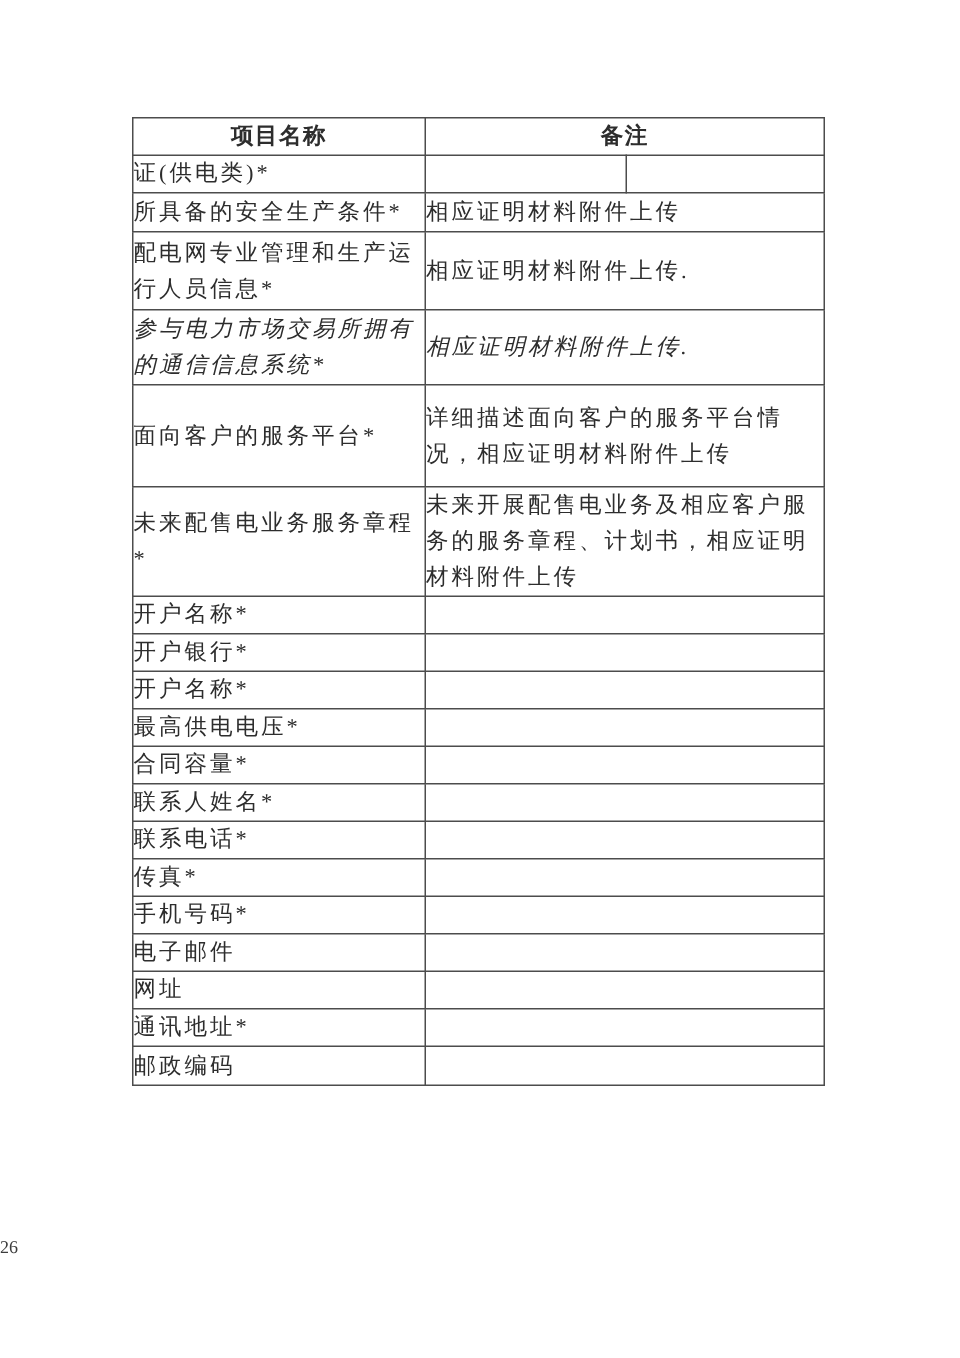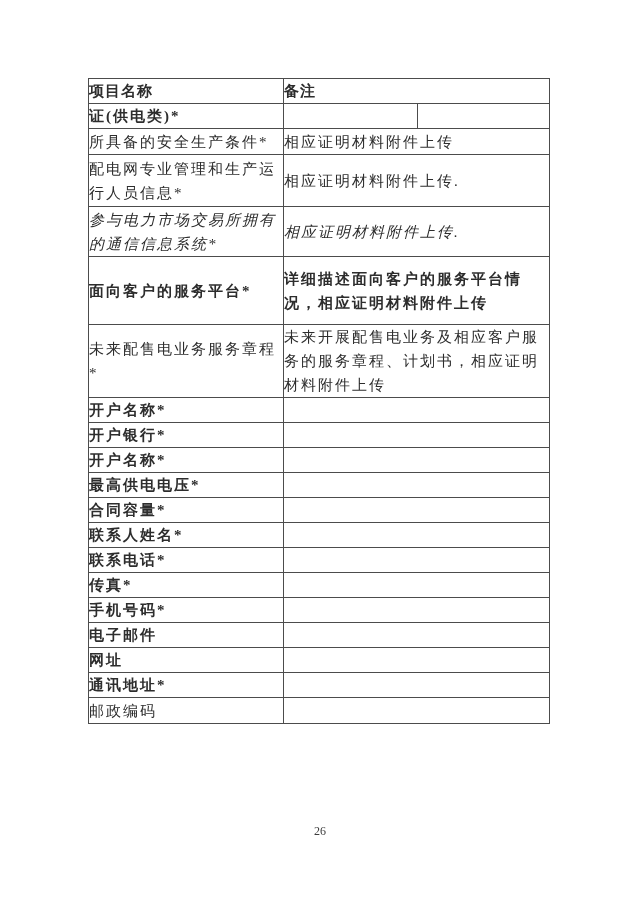--- a/index.html
+++ b/index.html
@@ -28,46 +28,45 @@
   }
   table.form-table td {
     border: 1px solid #4c4c4c;
     vertical-align: middle;
     font-size: 15px;
     line-height: 24px;
     overflow: hidden;
     padding: 0;
   }
   td.th {
-    text-align: left;
+    text-align: center;
     font-weight: bold;
     font-size: 14.5px;
     letter-spacing: 1px;
   }
   td.item {
     padding: 1px 4px 1px 6px;
     letter-spacing: 2px;
   }
   td.remark {
     padding: 1px 6px 1px 8px;
     letter-spacing: 2px;
   }
   tr.h20 { height: 20px; }
-  tr.h25 { height: 25px; font-weight: bold; }
+  tr.h25 { height: 25px; }
   tr.h26 { height: 26px; }
   tr.h50 { height: 50px; font-style: italic; }
   tr.h52 { height: 52px; }
-  tr.h53 { height: 68px; font-weight: bold; }
+  tr.h53 { height: 68px; }
   tr.h72 { height: 72px; }
   .page-number {
     position: absolute;
     left: 0;
     right: 0;
     top: 824px;
-    text-align: center;
     font-size: 12px;
     color: #3c3c3c;
   }
 </style>
 </head>
 <body>
 
 <div class="sheet">
 
   <table class="form-table">

